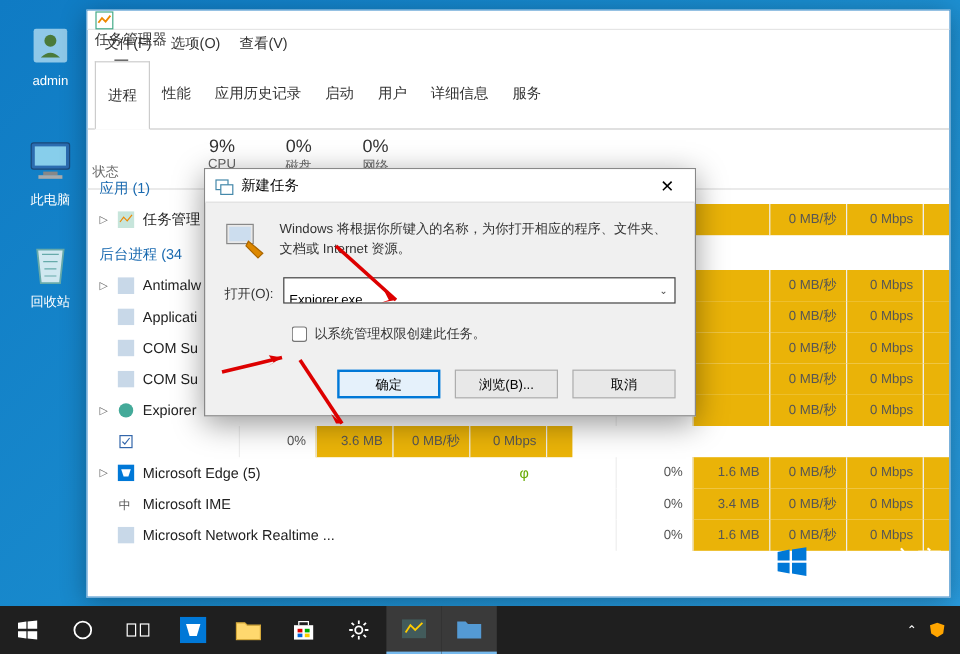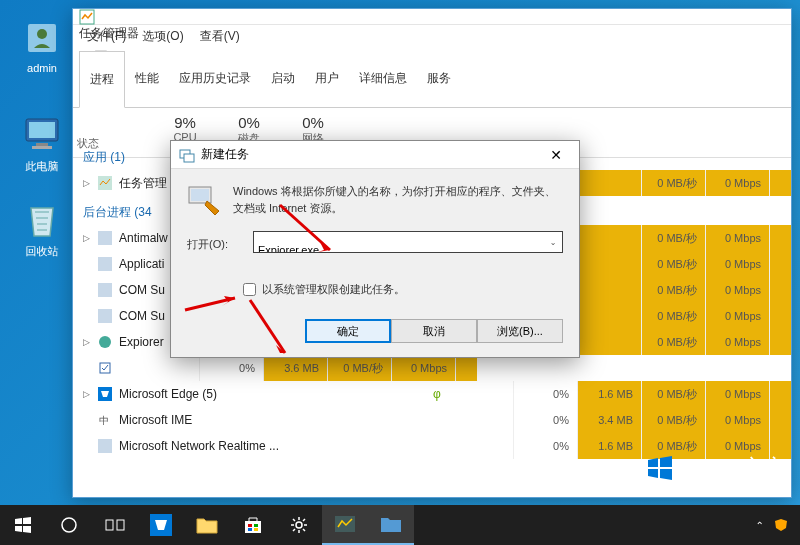--- a/index.html
+++ b/index.html
@@ -46,28 +46,28 @@
 
 .dialog { position: absolute; top: 140px; left: 170px; width: 410px; background: #f0f0f0; border: 1px solid #888; box-shadow: 0 6px 24px rgba(0,0,0,.4); z-index: 10; }
 .dialog .dtitle { height: 28px; background: #fff; border-bottom: 1px solid #ddd; display: flex; align-items: center; padding: 0 8px; font-size: 12px; justify-content: space-between; }
 .dialog .dtitle .dicon { width: 16px; height: 16px; margin-right: 6px; }
 .dialog .dtitle .dtxt { flex: 1; }
 .dialog .dtitle .dclose { width: 30px; text-align: center; cursor: pointer; font-size: 14px; }
 .dialog .dbody { padding: 14px 16px 10px; }
 .dialog .dmsg { display: flex; gap: 12px; margin-bottom: 14px; }
 .dialog .dmsg .runicon { width: 34px; height: 34px; flex-shrink: 0; }
 .dialog .dmsg .dtext { font-size: 11px; color: #333; line-height: 1.5; }
-.dialog .drow { display: flex; align-items: center; gap: 25px; margin-bottom: 24px; }
+.dialog .drow { display: flex; align-items: center; gap: 8px; margin-bottom: 13px; }
 .dialog .drow label { font-size: 11px; color: #333; }
 .dialog .drow .combo { flex: 1; position: relative; }
 .dialog .drow .combo input { width: 100%; height: 22px; border: 1px solid #404040; padding: 16px 20px 0 4px; font-size: 11px; outline: none; }
 .dialog .drow .combo .dd { position: absolute; right: 2px; top: 2px; width: 16px; height: 18px; display: flex; align-items: center; justify-content: center; font-size: 8px; color: #555; cursor: pointer; }
 .dialog .dchk { display: flex; align-items: center; gap: 6px; margin-left: 56px; font-size: 11px; color: #333; }
 .dialog .dchk input { width: 13px; height: 13px; }
-.dialog .dbtns { display: flex; justify-content: flex-end; gap: 0; padding: 12px 16px 14px; }
+.dialog .dbtns { display: flex; justify-content: flex-end; gap: 12px; padding: 12px 16px 14px; }
 .dialog .dbtns button { width: 86px; height: 24px; font-size: 11px; background: #e8e8e8; border: 1px solid #adadad; cursor: pointer; }
 .dialog .dbtns button.primary { border: 2px solid #0078d7; background: #e5f1fb; }
 
 .arrow { position: absolute; z-index: 15; pointer-events: none; }
 
 .taskbar { position: absolute; bottom: 0; left: 0; right: 0; height: 40px; background: #1f1f1f; display: flex; align-items: center; }
 .taskbar .tbtn { width: 46px; height: 40px; display: flex; align-items: center; justify-content: center; color: #fff; cursor: pointer; }
 .taskbar .tbtn.active { background: #3a3a3a; border-bottom: 2px solid #76b9ed; }
 .taskbar .tray { margin-left: auto; display: flex; align-items: center; gap: 10px; padding-right: 12px; color: #fff; font-size: 10px; }
 
@@ -344,22 +344,22 @@
           <span class="dd">⌄</span>
         </div>
       </div>
       <div class="dchk">
         <input type="checkbox" style="">
         <label>以系统管理权限创建此任务。</label>
       </div>
     </div>
     <div class="dbtns">
       <button class="primary">确定</button>
+      <button>浏览(B)...</button>
       <button>取消</button>
-      <button>浏览(B)...</button>
     </div>
   </div>
 
   <svg class="arrow" style="top:200px;left:270px" width="80" height="60">
       <path d="M10 5 L60 50" stroke="#d00" stroke-width="3"></path>
       <path d="M60 50 L50 42 L54 50 L48 52 Z" fill="#d00"></path>
     </svg>
   <svg class="arrow" style="top:290px;left:180px" width="70" height="30">
       <path d="M5 20 L55 8" stroke="#d00" stroke-width="3"></path>
       <path d="M55 8 L44 6 L48 12 L42 16 Z" fill="#d00"></path>

